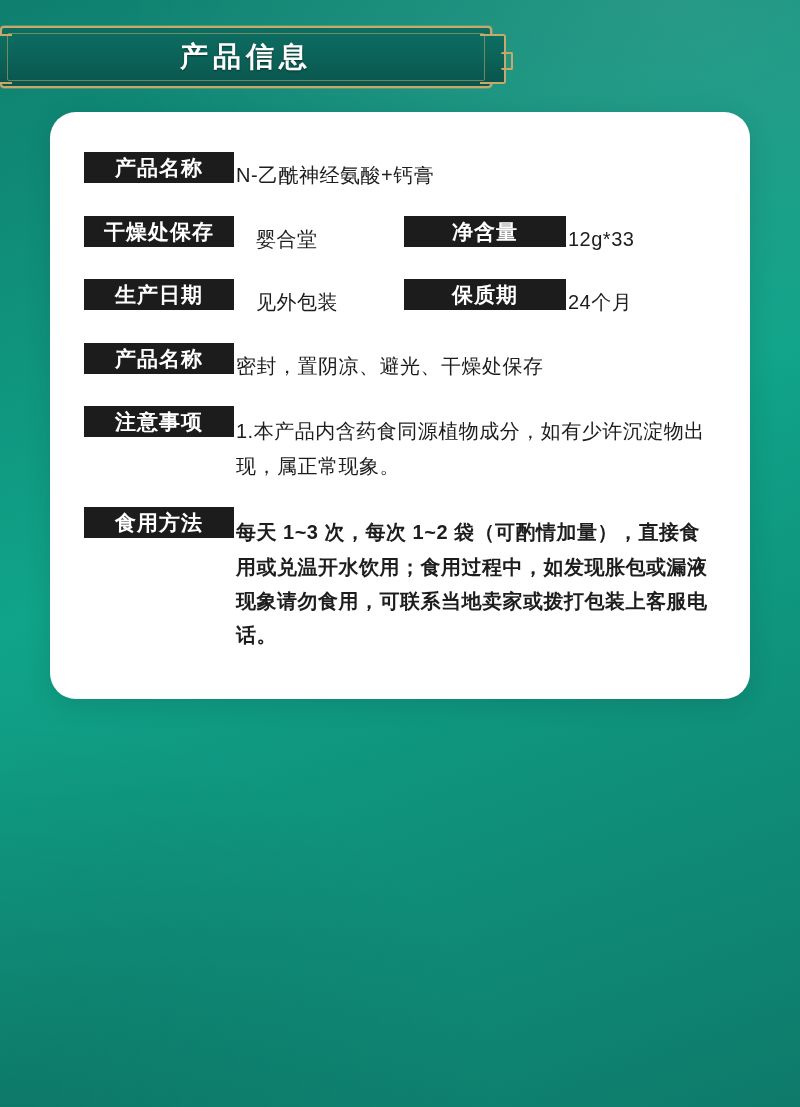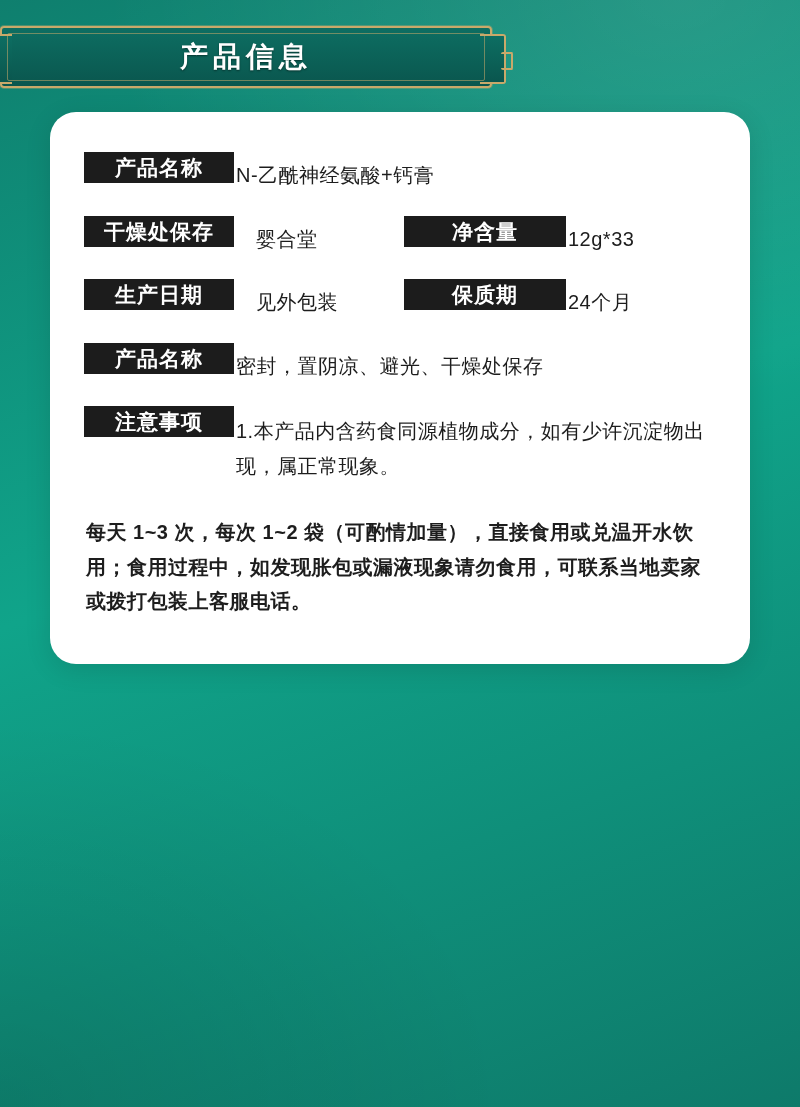--- a/index.html
+++ b/index.html
@@ -198,19 +198,20 @@
       <div class="value block">密封，置阴凉、避光、干燥处保存</div>
     </div>
 
 
     <div class="row">
       <div class="chip w-main">注意事项</div>
       <div class="value block notice">1.本产品内含药食同源植物成分，如有少许沉淀物出现，属正常现象。</div>
     </div>
 
     <div class="row">
+      <div class="chip w-main">食用方法</div>
       <div class="value block usage">每天 1~3 次，每次 1~2 袋（可酌情加量），直接食用或兑温开水饮用；食用过程中，如发现胀包或漏液现象请勿食用，可联系当地卖家或拨打包装上客服电话。</div>
     </div>
 
   </div>
 </div>
 
 <div class="bottom-pad"></div>
 
 </body></html>

